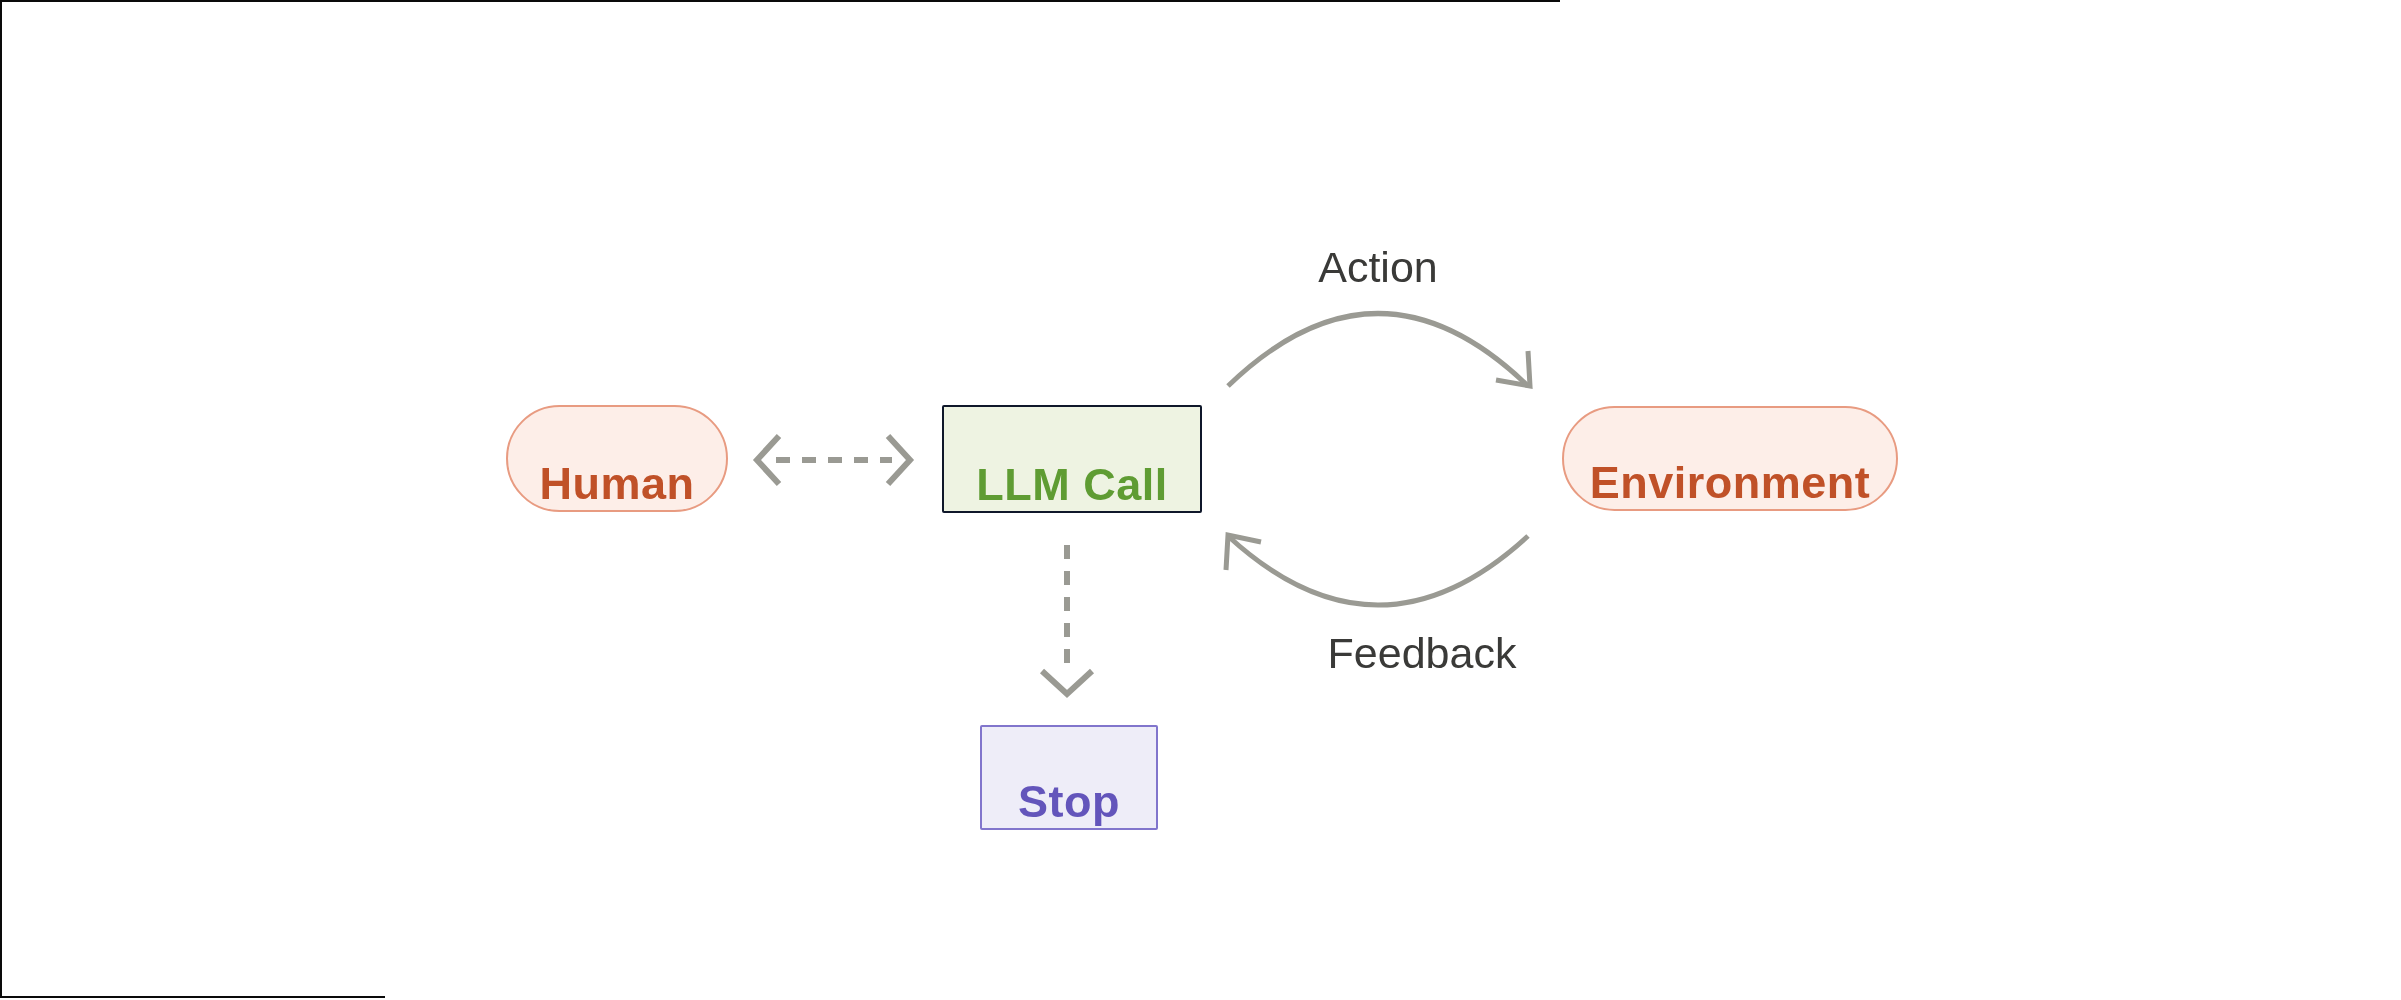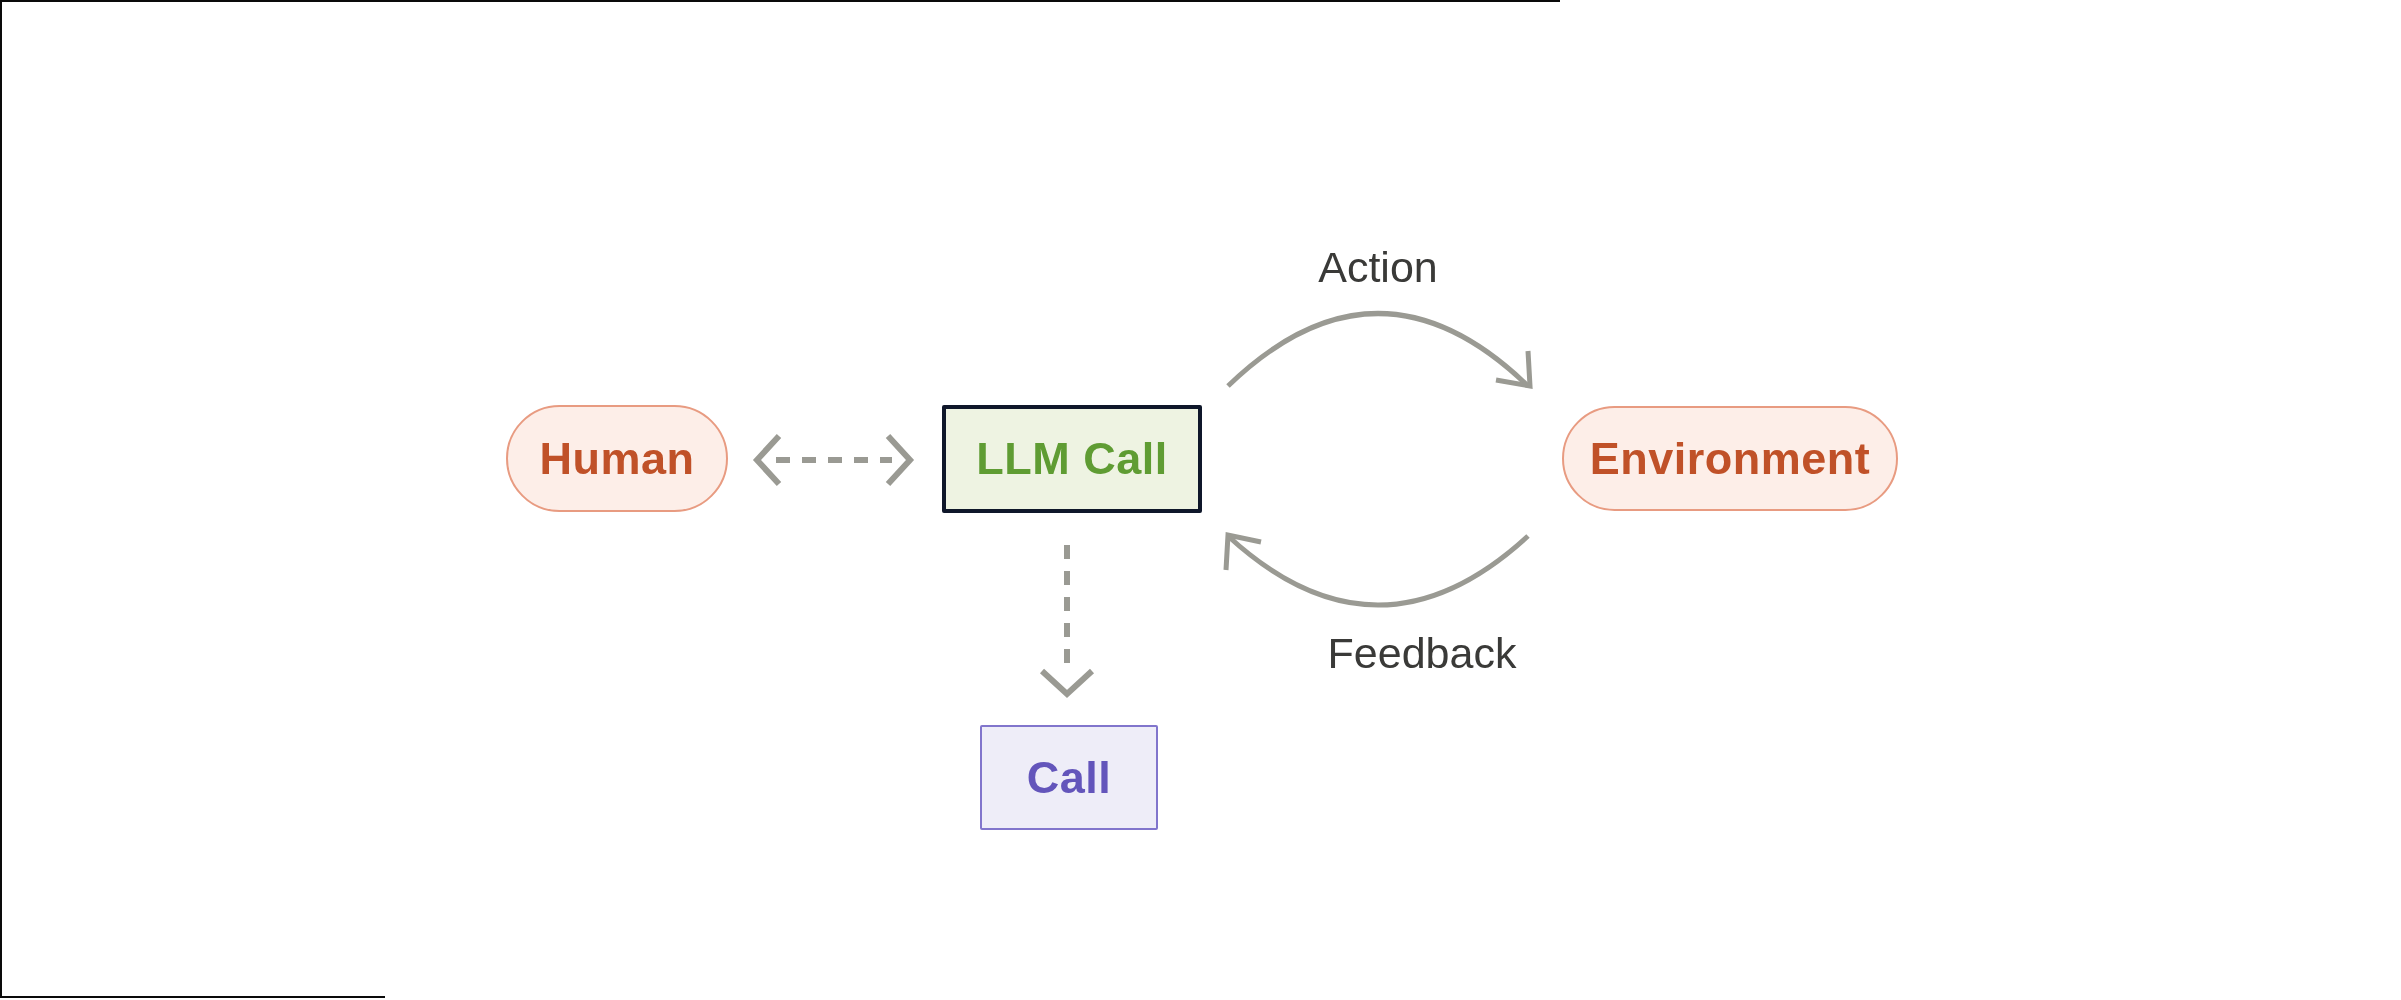--- a/index.html
+++ b/index.html
@@ -23,35 +23,35 @@
 
   svg.edges {
     position: absolute;
     left: 0; top: 0;
     width: 2401px; height: 1000px;
   }
 
   .node {
     position: absolute;
     display: flex;
-    align-items: center;
+    align-items: flex-end;
     justify-content: center;
     box-sizing: border-box;
     font-weight: 700;
     font-size: 45px;
     letter-spacing: 0.5px;
   }
   .node.human {
     left: 506px; top: 405px; width: 222px; height: 107px;
     background: #fdeee8; border: 2px solid #e89b81; border-radius: 54px;
     color: #c05128;
   }
   .node.llm {
     left: 942px; top: 405px; width: 260px; height: 108px;
-    background: #eef3e2; border: 4px solid #0f172a; border-radius: 2px;
+    background: #eef3e2; border: 2px solid #0f172a; border-radius: 2px;
     color: #5f9c33;
   }
   .node.env {
     left: 1562px; top: 406px; width: 336px; height: 105px;
     background: #fdeee8; border: 2px solid #e89b81; border-radius: 53px;
     color: #c05128;
   }
   .node.stop {
     left: 980px; top: 725px; width: 178px; height: 105px;
     background: #eeedf8; border: 2.5px solid #8175cc; border-radius: 2px;
@@ -112,19 +112,19 @@
 
   <div class="node rect llm">
     <span>LLM Call</span>
   </div>
 
   <div class="node pill env">
     <span>Environment</span>
   </div>
 
   <div class="node rect stop">
-    <span>Call</span>
+    <span>Stop</span>
   </div>
 
   <div class="edge-label action">Action</div>
   <div class="edge-label feedback">Feedback</div>
 
 </div>
 
 </body></html>

